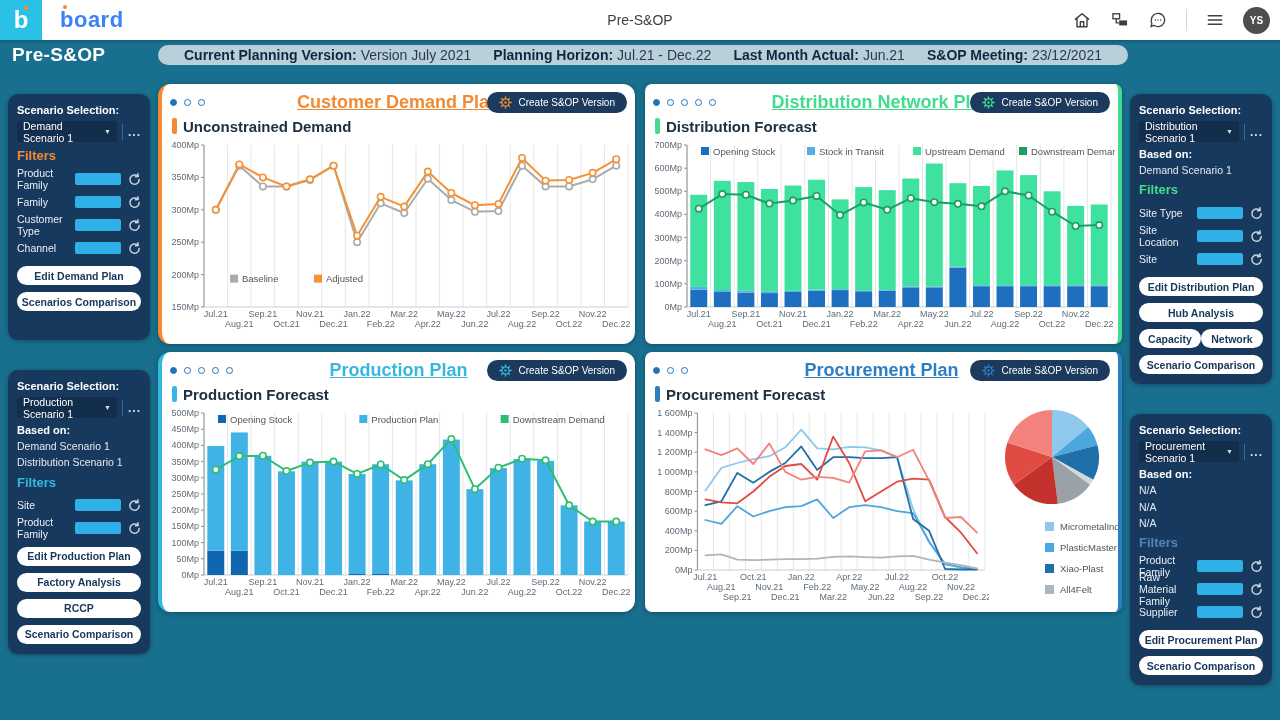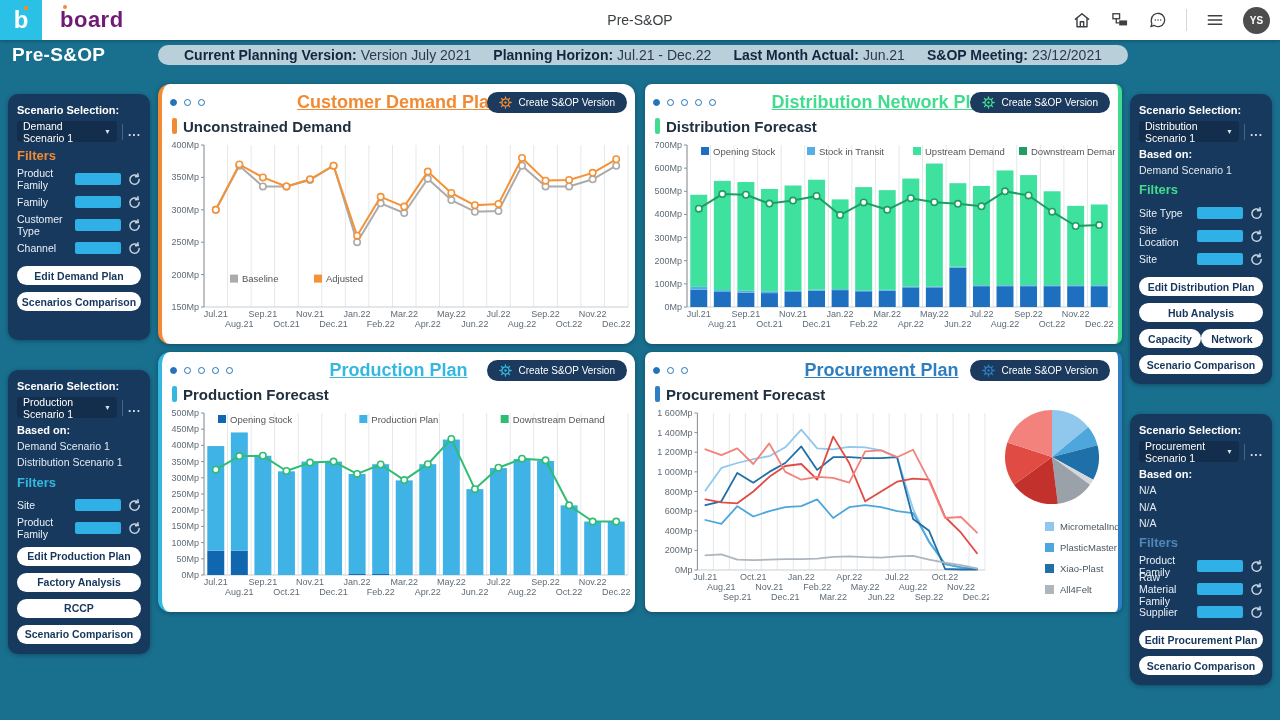--- a/index.html
+++ b/index.html
@@ -7,21 +7,21 @@
   body {
     font-family: "Liberation Sans", sans-serif;
     background: #186F8E;
     overflow: hidden;
     position: relative;
   }
   
   .topbar { height:40px; background:#fff; display:flex; align-items:center; position:relative; box-shadow:0 1px 3px rgba(0,0,0,.25); z-index:5; }
   .logo-sq { width:42px; height:40px; background:#2BC0E6; color:#fff; display:flex; align-items:center; justify-content:center; font-size:24px; font-weight:bold; position:relative; }
   .logo-sq .tick { position:absolute; top:6px; left:24px; width:4px; height:4px; background:#F18A33; border-radius:1px; }
-  .wordmark { font-size:22px; font-weight:800; color:#701a75; margin-left:18px; letter-spacing:.5px; position:relative; }
+  .wordmark { font-size:22px; font-weight:800; color:#3b82f6; margin-left:18px; letter-spacing:.5px; position:relative; }
   .wordmark .tick { position:absolute; top:-2px; left:3px; width:4px; height:4px; background:#F18A33; border-radius:2px; }
   .topbar-title { position:absolute; left:0; right:0; text-align:center; font-size:14px; color:#3C4043; pointer-events:none; }
   .topbar-right { margin-left:auto; display:flex; align-items:center; gap:18px; padding-right:10px; z-index:2; }
   .tb-icon { width:20px; height:20px; cursor:pointer; }
   .tb-sep { width:1px; height:22px; background:#D4D7DA; }
   .avatar { width:27px; height:27px; border-radius:50%; background:#4D4D4D; color:#fff; font-size:10px; font-weight:bold; display:flex; align-items:center; justify-content:center; }
   
   .band { height:30px; display:flex; align-items:center; padding:0 152px 0 12px; }
   .band-title { width:146px; color:#fff; font-size:19px; font-weight:bold; letter-spacing:.3px; }
   .infobar { flex:1; height:20px; background:#B9CFDA; border-radius:10px; display:flex; align-items:center; justify-content:space-between; padding:0 26px; }

